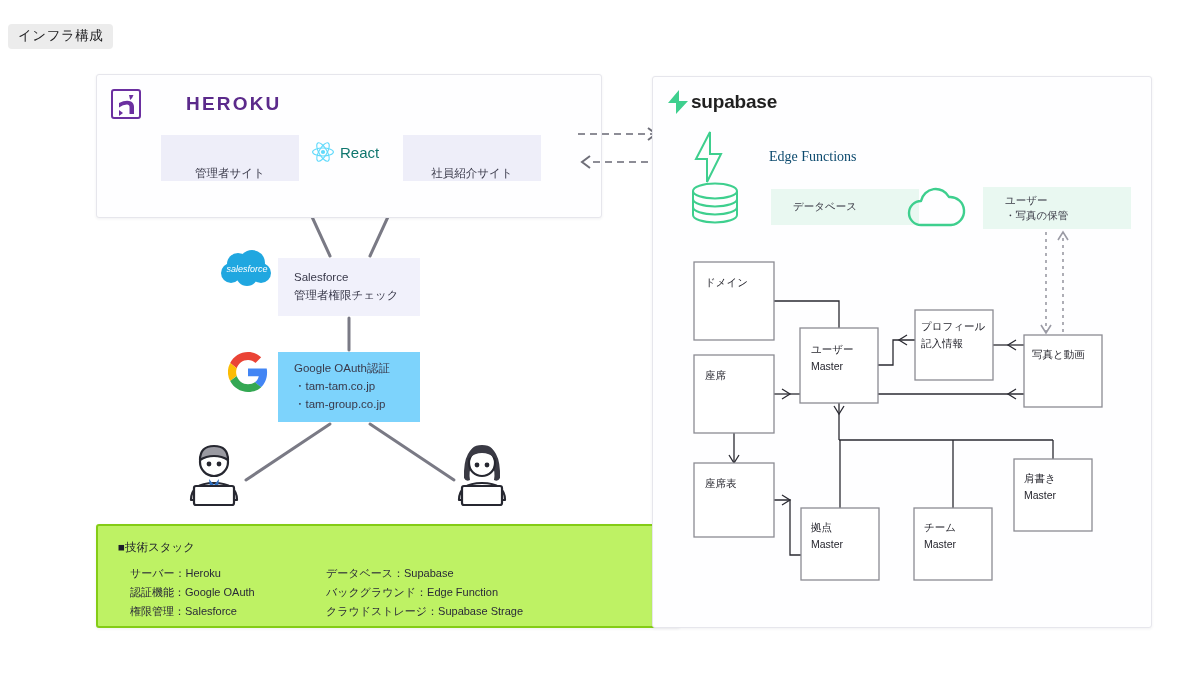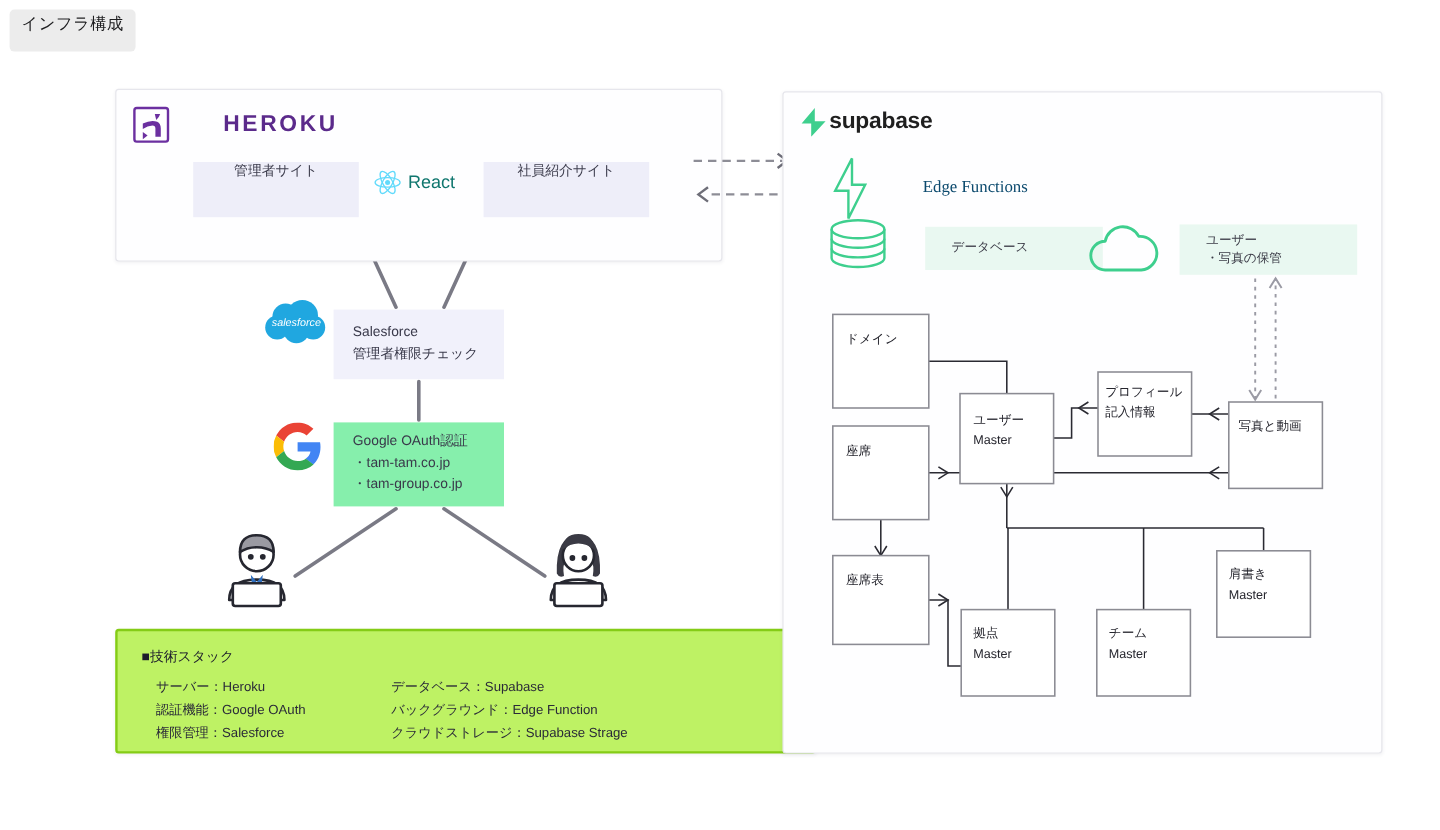--- a/index.html
+++ b/index.html
@@ -7,24 +7,24 @@
     margin: 0; padding: 0;
     width: 1200px; height: 692px;
     background: #ffffff;
     font-family: "Liberation Sans", "DejaVu Sans", sans-serif;
     overflow: hidden;
   }
   #root { position: relative; width: 1200px; height: 692px; }
 
   
   .title-chip {
-    position: absolute; left: 8px; top: 8px;
+    position: absolute; left: 8px; top: 24px;
     background: #ececec;
     border-radius: 4px;
-    padding: 5px 10px 16px 10px;
+    padding: 5px 10px 6px 10px;
     font-size: 13.5px;
     color: #1d1d1f;
     letter-spacing: .5px;
     line-height: 1;
   }
 
   
   .panel {
     position: absolute;
     background: #fefeff;
@@ -41,21 +41,21 @@
 
   
   .heroku-logo { position: absolute; left: 14px; top: 14px; display: flex; align-items: center; gap: 9px; }
   .heroku-mark { width: 30px; height: 30px; border: 2px solid #6b2fa0; border-radius: 3px; position: relative; }
   .heroku-mark svg { position: absolute; left: 3px; top: 2px; }
   .heroku-word { font-size: 19px; font-weight: bold; color: #5b2a8b; letter-spacing: 2.2px; margin-left: 36px; }
 
   .site-box {
     position: absolute; top: 60px; height: 46px;
     background: #eeeef9;
-    display: flex; align-items: flex-start; justify-content: center;
+    display: flex; align-items: flex-end; justify-content: center;
     font-size: 11.5px; color: #3d3d4d;
   }
   #site-admin { left: 64px; width: 138px; }
   #site-employee { left: 306px; width: 138px; }
 
   .react-logo {
     position: absolute; left: 214px; top: 66px;
     display: flex; align-items: center; gap: 5px;
     color: #0f766e; font-size: 15px;
   }
@@ -64,21 +64,21 @@
   #left-lines { position: absolute; left: 0; top: 0; width: 1200px; height: 692px; pointer-events: none; }
 
   
   .info-box {
     position: absolute;
     display: flex; flex-direction: column; justify-content: center;
     padding-left: 16px;
     font-size: 11.5px; color: #39394a; line-height: 1.55;
   }
   #salesforce-box { left: 278px; top: 258px; width: 142px; height: 58px; background: #f1f1fb; }
-  #google-box { left: 278px; top: 352px; width: 142px; height: 70px; background: #86efac; }
+  #google-box { left: 278px; top: 352px; width: 142px; height: 70px; background: #7dd3fc; }
 
   .sf-logo { position: absolute; left: 218px; top: 248px; width: 58px; height: 40px; }
   .g-logo  { position: absolute; left: 228px; top: 352px; width: 40px; height: 40px; }
 
   .person { position: absolute; }
   #person-left  { left: 178px; top: 438px; width: 72px; height: 72px; }
   #person-right { left: 446px; top: 438px; width: 72px; height: 72px; }
 
   
   .stack-title { position: absolute; left: 20px; top: 14px; font-size: 11.5px; color: #1d1d2b; }

